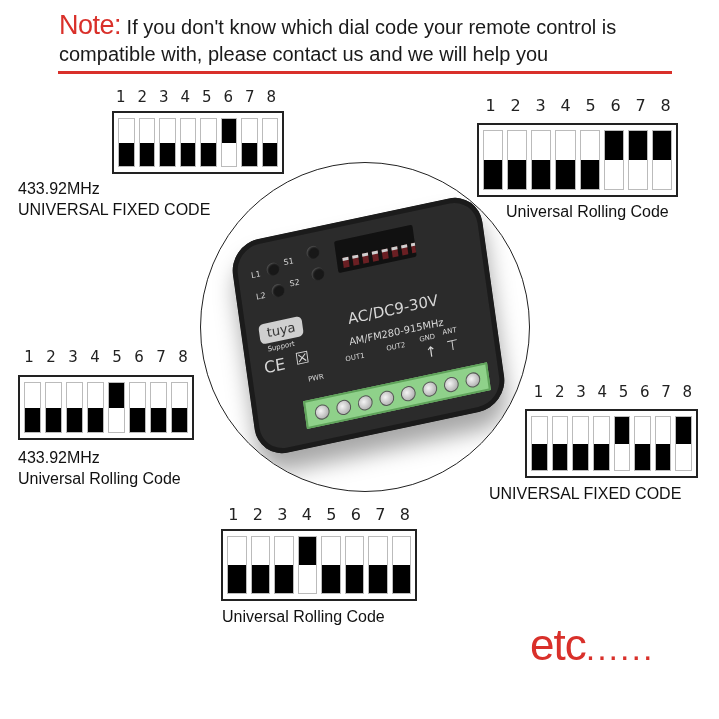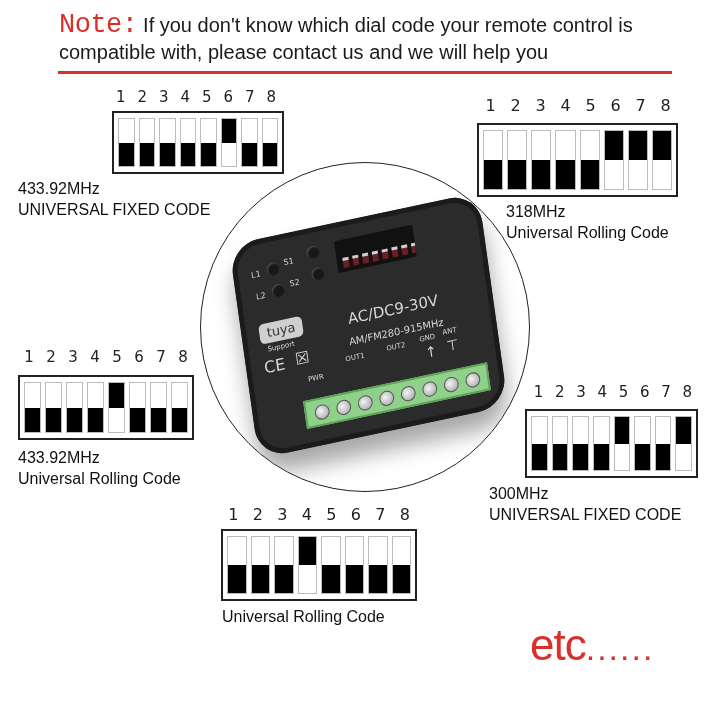--- a/index.html
+++ b/index.html
@@ -1,20 +1,20 @@
 <!DOCTYPE html>
 <html><head>
 <meta charset="utf-8">
 <style>
   * { margin:0; padding:0; box-sizing:border-box; }
   html, body { width:719px; height:719px; background:#ffffff; overflow:hidden; }
   body { position:relative; font-family:"Liberation Sans", sans-serif; color:#111; }
 
   .note { position:absolute; left:59px; top:12px; width:640px; font-size:20px; line-height:27px; color:#1a1a1a; }
-  .note .note-label { color:#d9302a; font-size:27px; font-weight:normal; letter-spacing:-0.5px;font-family:Liberation Mono, monospace; }
+  .note .note-label { color:#d9302a; font-size:27px; font-weight:normal; letter-spacing:-0.5px; }
   .red-rule { position:absolute; left:58px; top:71px; width:614px; height:3px; background:#d9302a; }
 
   .dip { position:absolute; }
   .dip .nums { position:absolute; display:flex; font-family:"DejaVu Sans", sans-serif; font-size:15px; color:#222; }
   .dip .nums span { text-align:center; }
   .dip .box { position:absolute; border:2px solid #222; background:#fff; display:flex; padding:5px 4px; gap:4px; }
   .dip .sw { flex:1; display:flex; flex-direction:column; border:1px solid #bbb; }
   .dip .sw .top, .dip .sw .bot { flex:1; }
   .dip .sw.off .top { background:#fff; }
   .dip .sw.off .bot { background:#000; }
@@ -186,21 +186,20 @@
         <div class="top"></div>
         <div class="bot"></div>
       </div>
     <div class="sw on">
         <div class="top"></div>
         <div class="bot"></div>
       </div>
   </div>
 </div>
 <div class="lbl" style="left:506px;top:201px;">
-  <div>318MHz</div>
   <div>Universal Rolling Code</div>
 </div>
 
 <div class="dip">
   <div class="nums" style="left:18px;top:348px;width:176px;">
     <span style="flex:1">1</span>
       <span style="flex:1">2</span>
       <span style="flex:1">3</span>
       <span style="flex:1">4</span>
       <span style="flex:1">5</span>
@@ -288,21 +287,20 @@
         <div class="top"></div>
         <div class="bot"></div>
       </div>
     <div class="sw on">
         <div class="top"></div>
         <div class="bot"></div>
       </div>
   </div>
 </div>
 <div class="lbl" style="left:489px;top:483px;">
-  <div>300MHz</div>
   <div>UNIVERSAL FIXED CODE</div>
 </div>
 
 <div class="dip">
   <div class="nums" style="left:221px;top:505px;width:196px;font-size:16px;">
     <span style="flex:1">1</span>
       <span style="flex:1">2</span>
       <span style="flex:1">3</span>
       <span style="flex:1">4</span>
       <span style="flex:1">5</span>

